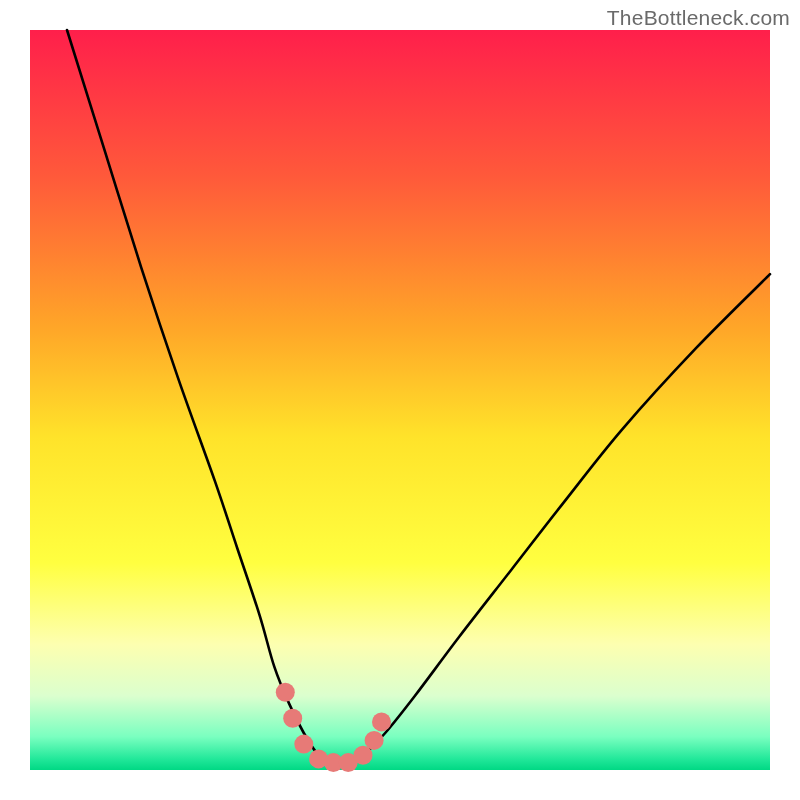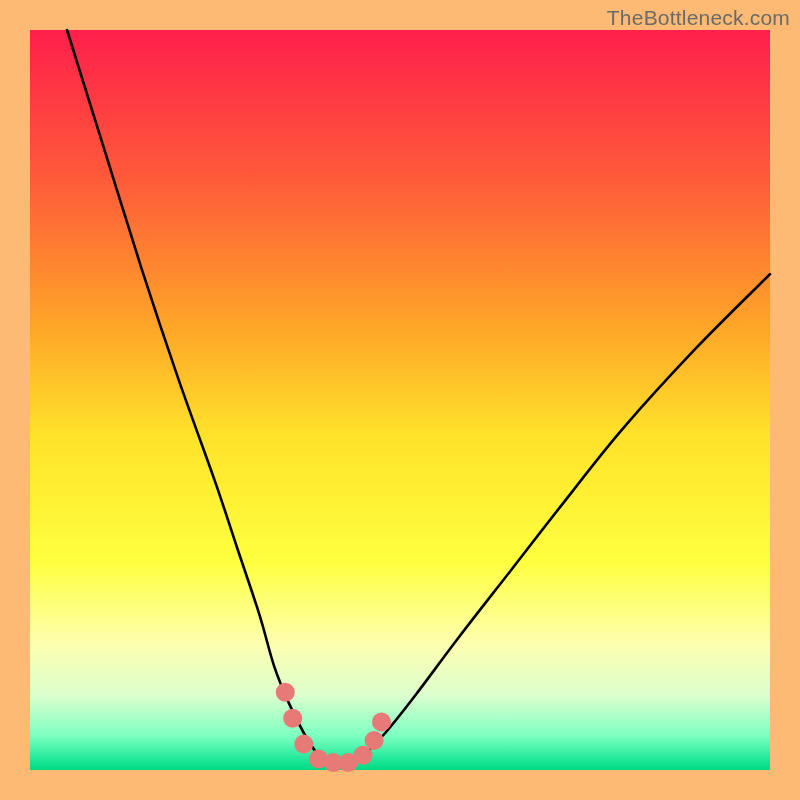--- a/index.html
+++ b/index.html
@@ -10,21 +10,21 @@
     overflow: hidden;
     background: #000;
     font-family: Arial, Helvetica, sans-serif;
   }
   .frame {
     position: absolute;
     top: 0;
     left: 0;
     width: 800px;
     height: 800px;
-    background: #fdba74;
+    background: #ffffff;
   }
   .plot-area {
     position: absolute;
     top: 30px;
     left: 30px;
     width: 740px;
     height: 740px;
   }
   .gradient {
     position: absolute;

